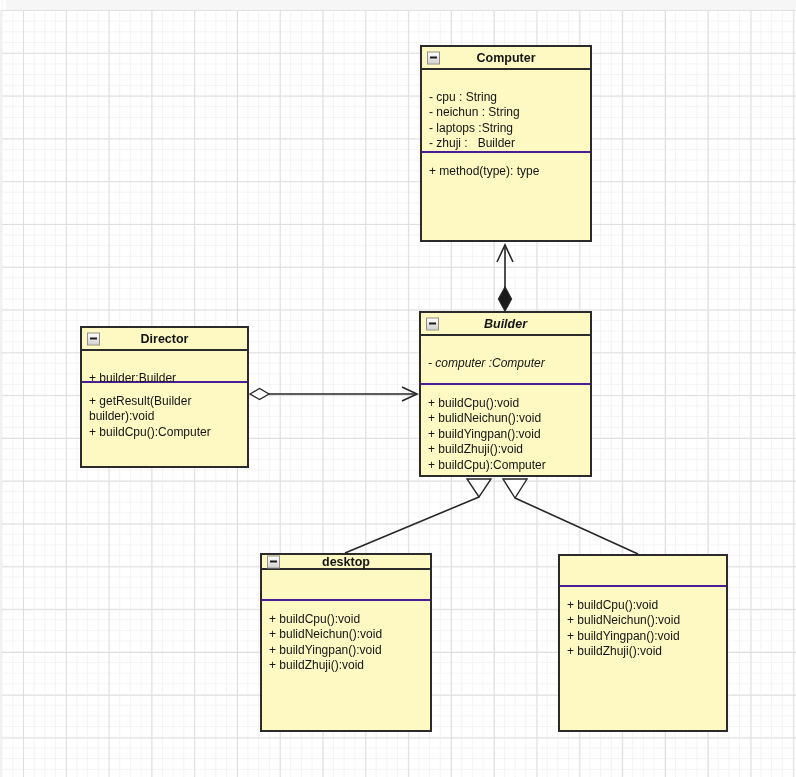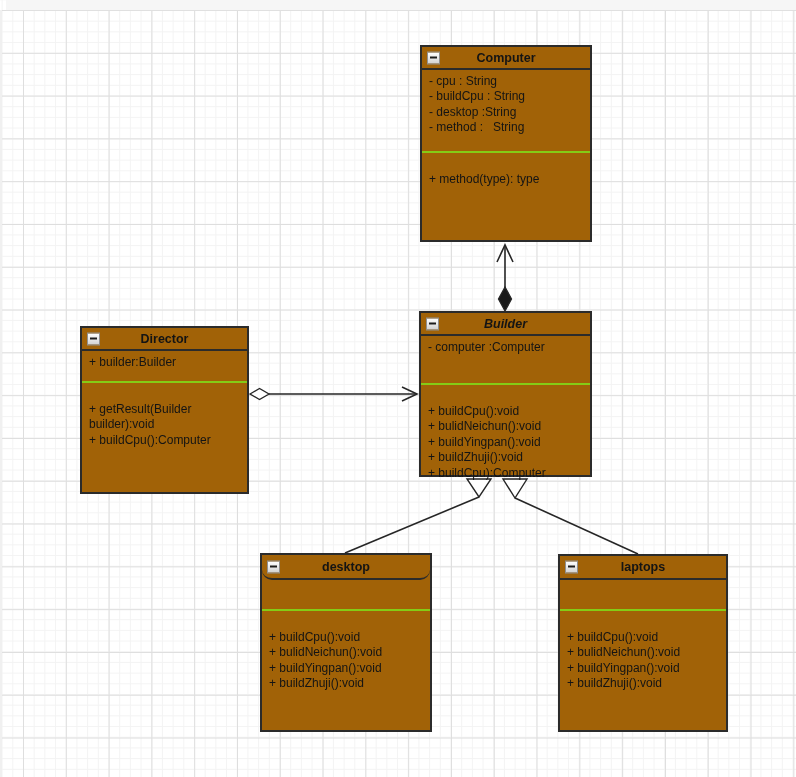--- a/index.html
+++ b/index.html
@@ -22,44 +22,44 @@
   }
   .top-strip{
     position:absolute;top:0;left:6px;right:0;height:10px;
     background:#f6f6f6;border-bottom:1px solid #e0e0e0;
   }
   .edge-left{position:absolute;top:10px;left:0;bottom:0;width:2px;background:#f0f0f0;}
 
   svg.connectors{position:absolute;left:0;top:0;z-index:1;}
 
   .uml-class{
-    position:absolute;z-index:2;background:#a16207;
+    position:absolute;z-index:2;background:#fef9c3;
     border:2px solid #2b2b2b;box-sizing:border-box;
     display:flex;flex-direction:column;
     color:#141414;font-size:12px;
   }
   .uml-title{
     position:relative;flex:0 0 auto;box-sizing:border-box;
     display:flex;align-items:center;justify-content:center;
     font-weight:bold;font-size:12.5px;
     border-bottom:2px solid #2b2b2b;
   }
   .collapse{
     position:absolute;left:5px;top:50%;transform:translateY(-50%);
     width:13px;height:13px;box-sizing:border-box;
     border:1px solid #8f8f8f;
     background:linear-gradient(#fefefe,#d2d2d2);
   }
   .collapse .bar{position:absolute;left:2px;top:4px;width:7px;height:2px;background:#1c1c1c;}
   .uml-attrs{
     flex:0 0 auto;box-sizing:border-box;
-    border-bottom:2px solid #84cc16;
-    padding:4px 7px 0;
+    border-bottom:2px solid #4c1d95;
+    padding:20px 7px 0;
   }
-  .uml-methods{flex:1 1 auto;box-sizing:border-box;padding:11px 7px 8px;margin-top:8px;}
+  .uml-methods{flex:1 1 auto;box-sizing:border-box;padding:11px 7px 8px;}
   .uml-line{white-space:pre-wrap;line-height:15.4px;}
 </style>
 </head>
 <body>
 
 <div class="canvas"></div>
 <div class="edge-left"></div>
 <div class="top-strip"></div>
 
 <svg class="connectors" width="796" height="777" viewBox="0 0 796 777">
@@ -89,30 +89,30 @@
 
 <div class="uml-class" style="left:420px;top:45px;width:172px;height:197px;">
   <div class="uml-title" style="height:23px;">
     <span class="collapse">
         <span class="bar"></span>
       </span>
     <span>Computer</span>
   </div>
   <div class="uml-attrs" style="height:83px;">
     <div class="uml-line">- cpu : String</div>
-    <div class="uml-line">- buildCpu : String</div>
-    <div class="uml-line">- desktop :String</div>
-    <div class="uml-line">- method :   String</div>
+    <div class="uml-line">- neichun : String</div>
+    <div class="uml-line">- laptops :String</div>
+    <div class="uml-line">- zhuji :   Builder</div>
   </div>
   <div class="uml-methods">
     <div class="uml-line">+ method(type): type</div>
   </div>
 </div>
 
-<div class="uml-class" style="left:80px;top:326px;width:169px;height:168px;">
+<div class="uml-class" style="left:80px;top:326px;width:169px;height:142px;">
   <div class="uml-title" style="height:23px;">
     <span class="collapse">
         <span class="bar"></span>
       </span>
     <span>Director</span>
   </div>
   <div class="uml-attrs" style="height:32px;">
     <div class="uml-line">+ builder:Builder</div>
   </div>
   <div class="uml-methods">
@@ -121,55 +121,49 @@
   </div>
 </div>
 
 <div class="uml-class" style="left:419px;top:311px;width:173px;height:166px;">
   <div class="uml-title" style="height:23px;font-style:italic;">
     <span class="collapse">
         <span class="bar"></span>
       </span>
     <span>Builder</span>
   </div>
-  <div class="uml-attrs" style="height:49px;">
+  <div class="uml-attrs" style="height:49px;font-style:italic;">
     <div class="uml-line">- computer :Computer</div>
   </div>
   <div class="uml-methods">
     <div class="uml-line">+ buildCpu():void</div>
     <div class="uml-line">+ bulidNeichun():void</div>
     <div class="uml-line">+ buildYingpan():void</div>
     <div class="uml-line">+ buildZhuji():void</div>
     <div class="uml-line">+ buildCpu):Computer</div>
   </div>
 </div>
 
 <div class="uml-class" style="left:260px;top:553px;width:172px;height:179px;">
-  <div class="uml-title" style="height:25px;border-radius:10px;">
+  <div class="uml-title" style="height:15px;">
     <span class="collapse">
         <span class="bar"></span>
       </span>
     <span>desktop</span>
   </div>
   <div class="uml-attrs" style="height:31px;"></div>
   <div class="uml-methods">
     <div class="uml-line">+ buildCpu():void</div>
     <div class="uml-line">+ bulidNeichun():void</div>
     <div class="uml-line">+ buildYingpan():void</div>
     <div class="uml-line">+ buildZhuji():void</div>
   </div>
 </div>
 
 <div class="uml-class" style="left:558px;top:554px;width:170px;height:178px;">
-  <div class="uml-title" style="height:24px;">
-    <span class="collapse">
-        <span class="bar"></span>
-      </span>
-    <span>laptops</span>
-  </div>
   <div class="uml-attrs" style="height:31px;"></div>
   <div class="uml-methods">
     <div class="uml-line">+ buildCpu():void</div>
     <div class="uml-line">+ bulidNeichun():void</div>
     <div class="uml-line">+ buildYingpan():void</div>
     <div class="uml-line">+ buildZhuji():void</div>
   </div>
 </div>
 
 </body></html>

